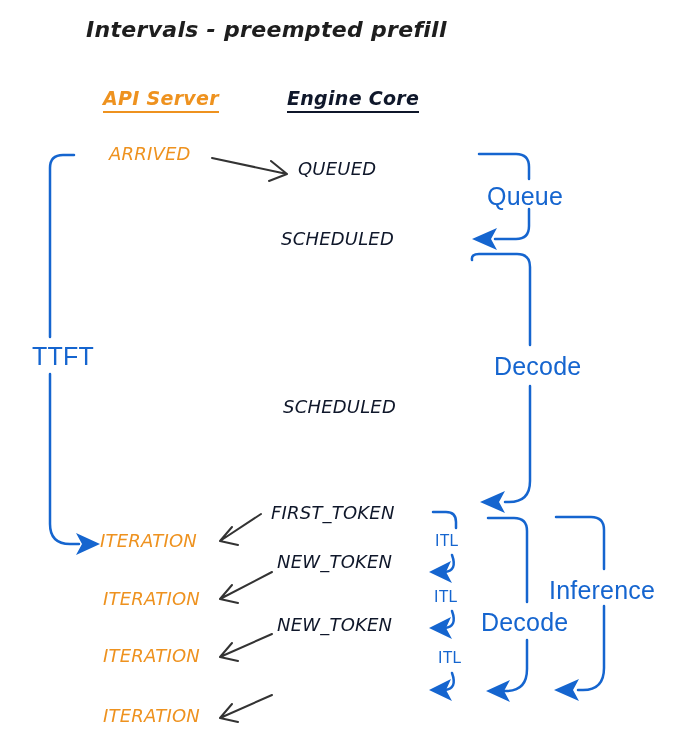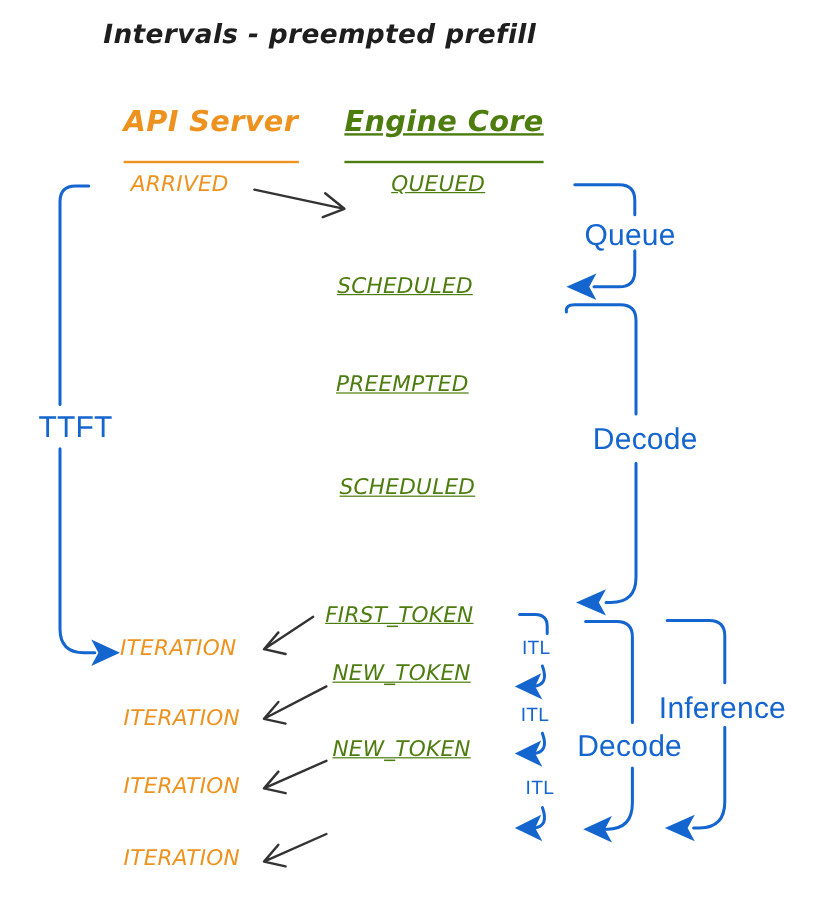--- a/index.html
+++ b/index.html
@@ -9,26 +9,26 @@
     background:#ffffff;
     overflow:hidden;
     font-family:"DejaVu Sans", sans-serif;
   }
   .abs{position:absolute;white-space:nowrap;line-height:1.15;}
   .hand{font-style:italic;font-family:"DejaVu Sans", sans-serif;}
   .title{
     font-size:22px;font-weight:bold;color:#1e1e1e;letter-spacing:.3px;
   }
   .colhead{
-    font-size:24px;font-weight:bold;letter-spacing:.3px;
-    border-bottom:2px solid currentColor;padding-bottom:18px;
+    font-size:19px;font-weight:bold;letter-spacing:.3px;
+    border-bottom:2px solid currentColor;padding-bottom:1px;
   }
   .event{font-size:18px;letter-spacing:.2px;font-weight:500;}
   .orange{color:#ee921f;}
-  .red{color:#4d7c0f;text-decoration:underline;}
+  .red{color:#0f172a;}
   .blue-label{
     font-family:Liberation Sans, sans-serif;
     font-size:25px;color:#1565cf;letter-spacing:.2px;
   }
   .blue-label.small{font-size:16px;}
   svg{position:absolute;left:0;top:0;}
   .bluestroke{stroke:#1565cf;stroke-width:2.5;fill:none;stroke-linecap:round;stroke-linejoin:round;}
   .bluefill{fill:#1565cf;stroke:none;}
   .blackstroke{stroke:#333333;stroke-width:2;fill:none;stroke-linecap:round;stroke-linejoin:round;}
 </style>
@@ -78,23 +78,22 @@
 
   <div class="abs hand colhead orange" style="left:103px;top:88px;">API Server</div>
   <div class="abs hand colhead red" style="left:287px;top:88px;">Engine Core</div>
 
   <div class="abs hand event orange" style="left:109px;top:144px;">ARRIVED</div>
   <div class="abs hand event orange" style="left:100px;top:531px;">ITERATION</div>
   <div class="abs hand event orange" style="left:103px;top:589px;">ITERATION</div>
   <div class="abs hand event orange" style="left:103px;top:646px;">ITERATION</div>
   <div class="abs hand event orange" style="left:103px;top:706px;">ITERATION</div>
 
-  <div class="abs hand event red" style="left:298px;top:144px;margin-left:28px;">QUEUED</div>
+  <div class="abs hand event red" style="left:298px;top:159px;">QUEUED</div>
   <div class="abs hand event red" style="left:281px;top:229px;">SCHEDULED</div>
-  <div class="abs hand event red" style="left:280px;top:311px;">PREEMPTED</div>
   <div class="abs hand event red" style="left:283px;top:397px;">SCHEDULED</div>
   <div class="abs hand event red" style="left:271px;top:503px;">FIRST_TOKEN</div>
   <div class="abs hand event red" style="left:277px;top:552px;">NEW_TOKEN</div>
   <div class="abs hand event red" style="left:277px;top:615px;">NEW_TOKEN</div>
 
   <div class="abs blue-label" style="left:32px;top:342px;">TTFT</div>
   <div class="abs blue-label" style="left:487px;top:182px;">Queue</div>
   <div class="abs blue-label" style="left:494px;top:352px;">Decode</div>
   <div class="abs blue-label small" style="left:435px;top:532px;">ITL</div>
   <div class="abs blue-label small" style="left:434px;top:588px;">ITL</div>

